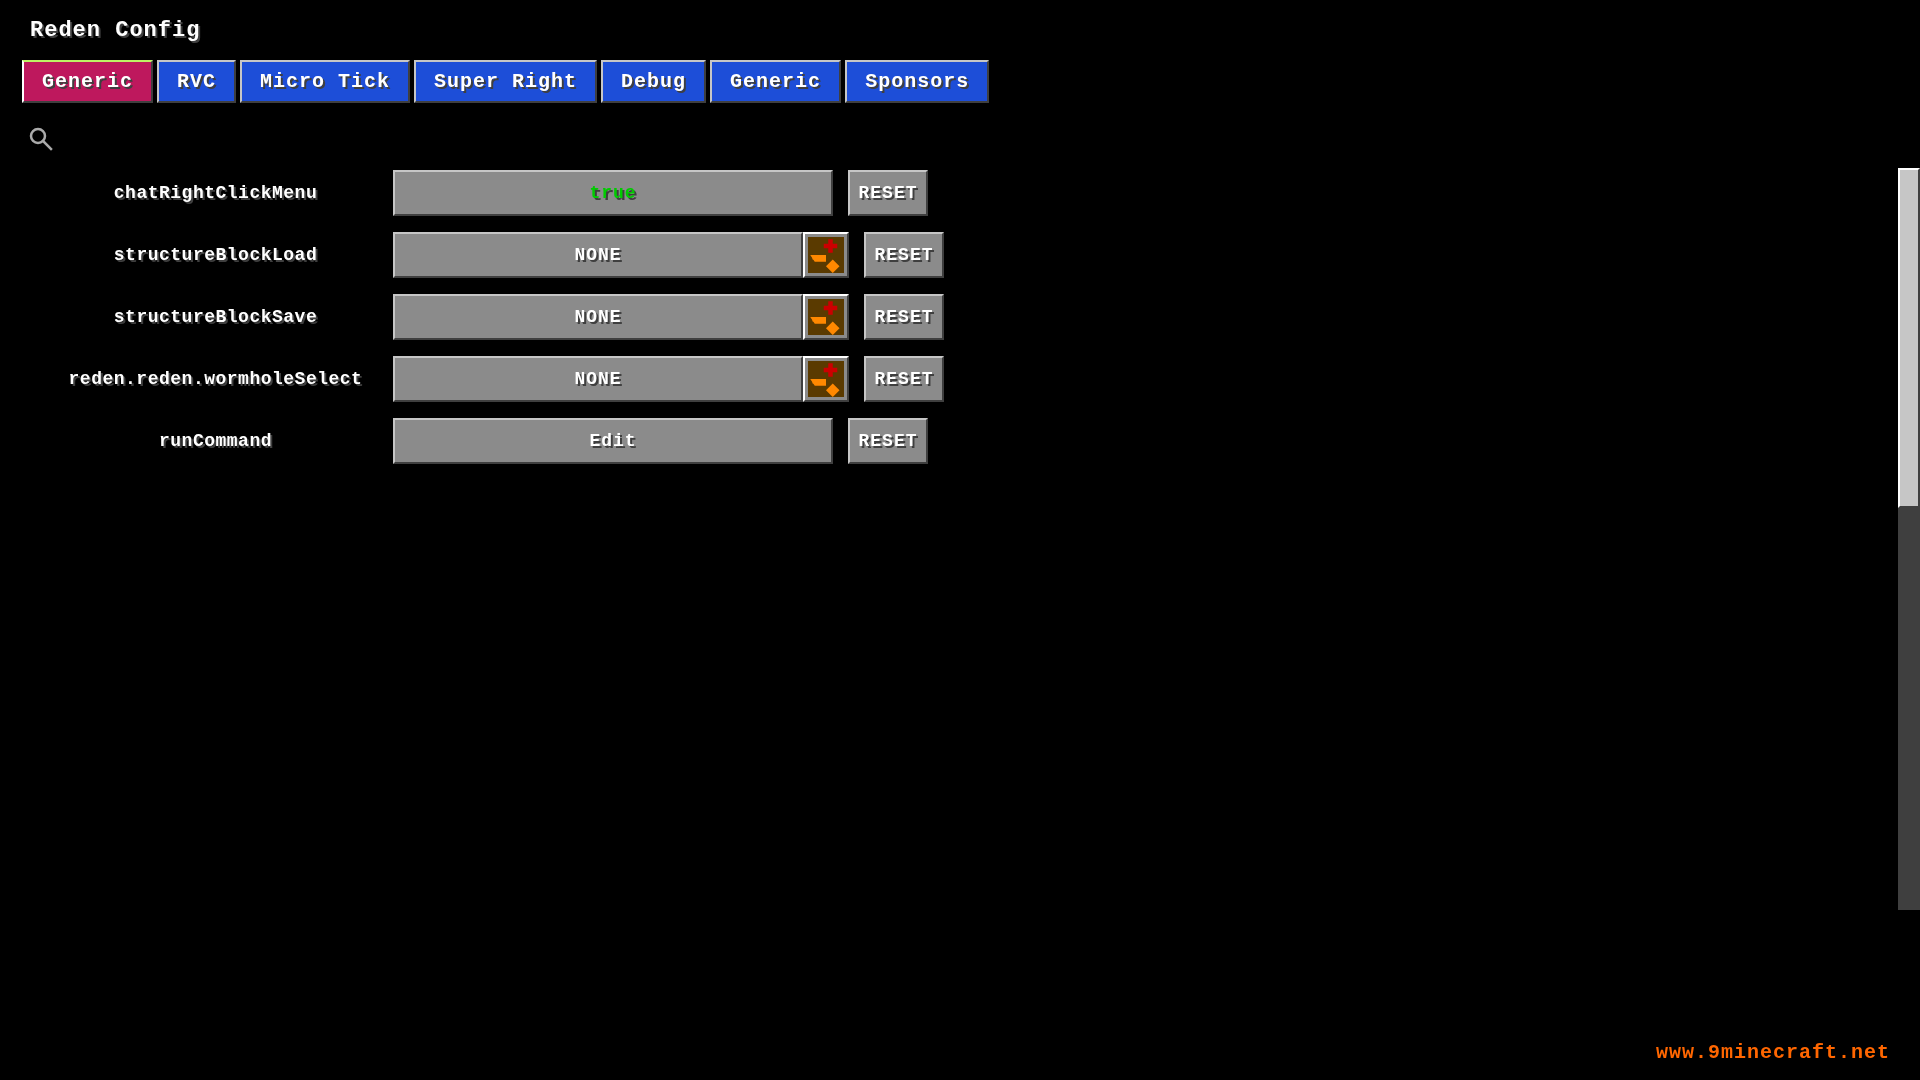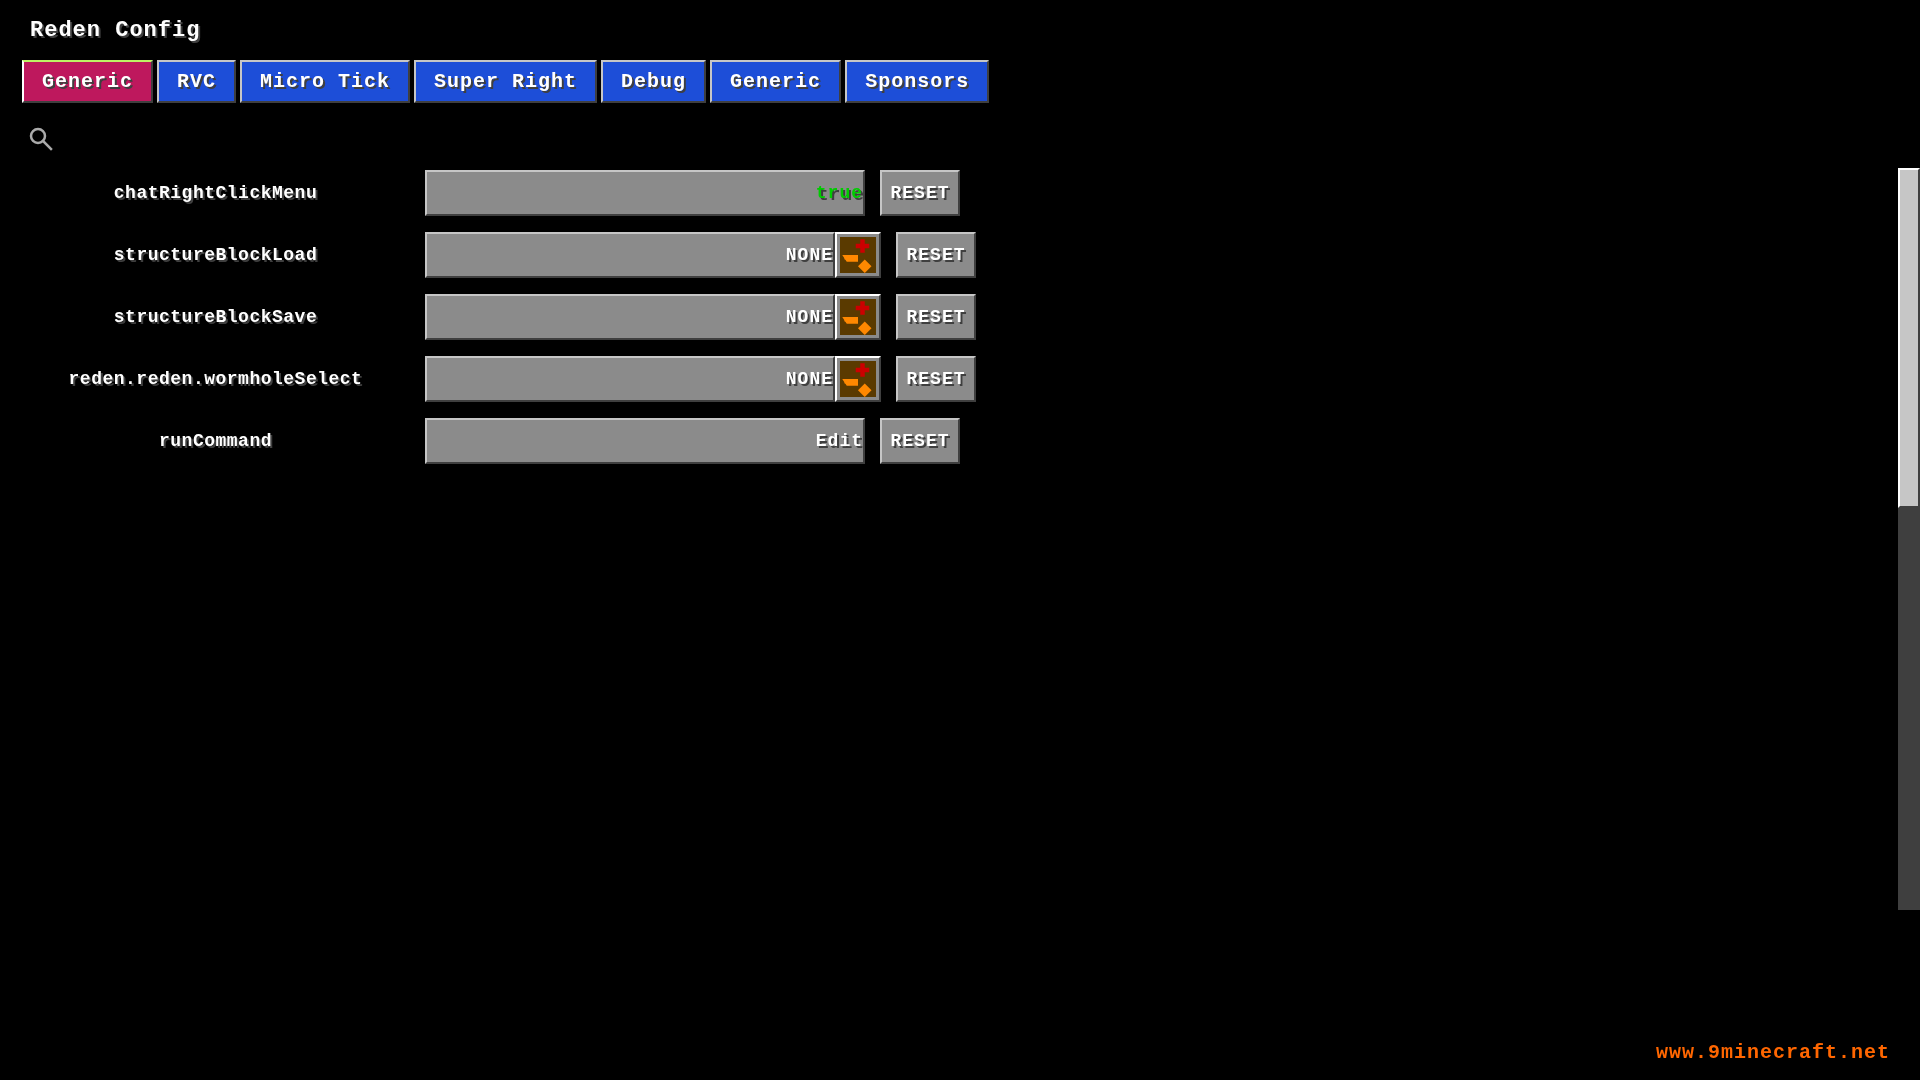--- a/index.html
+++ b/index.html
@@ -112,23 +112,22 @@
 
     .config-value-btn {
       background: #8b8b8b;
       border-top: 2px solid #c6c6c6;
       border-left: 2px solid #c6c6c6;
       border-right: 2px solid #3f3f3f;
       border-bottom: 2px solid #3f3f3f;
       height: 46px;
       display: flex;
       align-items: center;
-      justify-content: flex-end;
-      cursor: pointer;
-      margin-left: 32px;
+      justify-content: center;
+      cursor: pointer;
     }
 
     .config-value-btn.wide {
       width: 440px;
     }
 
     .config-value-btn.narrow {
       width: 410px;
     }
 

